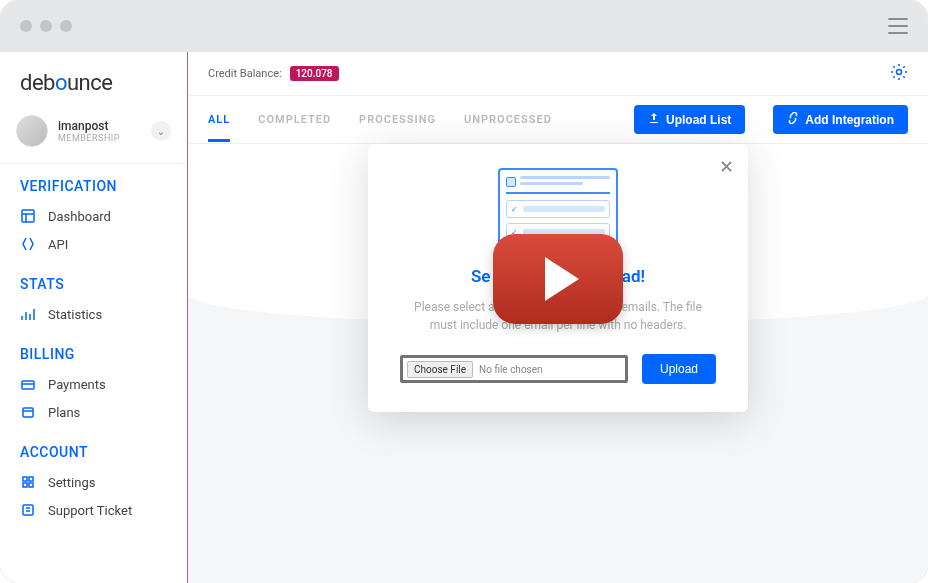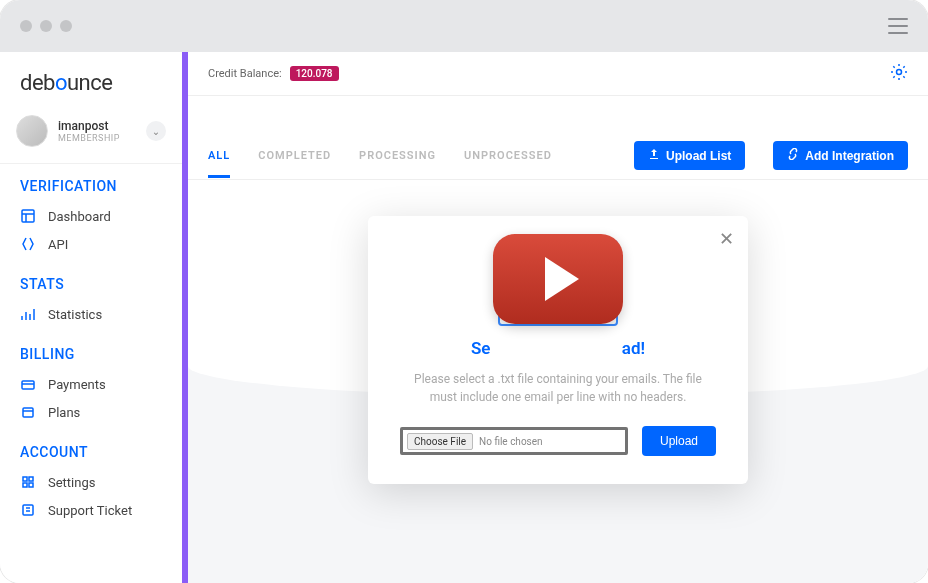--- a/index.html
+++ b/index.html
@@ -28,21 +28,21 @@
     .dot { width: 12px; height: 12px; border-radius: 50%; background: #c4c5c7; }
     
     .hamburger { display: flex; flex-direction: column; gap: 5px; }
     .hamburger span { width: 20px; height: 2px; background: #8a8c90; border-radius: 1px; }
     
     .app { display: flex; height: calc(100% - 52px); background: #f5f6f8; }
     
     .sidebar {
       width: 188px;
       background: #fff;
-      border-right: 6px solid #8b5cf6;
+      border-right: 1px solid #8b5cf6;
       display: flex;
       flex-direction: column;
     }
     
     .logo-section {
       padding: 18px 20px 10px;
     }
     
     .logo { font-size: 22px; color: #333; font-weight: 400; letter-spacing: -0.5px; }
     .logo .accent { color: #0066ff; }
@@ -78,21 +78,21 @@
     .nav-heading { font-size: 14px; color: #0066ff; letter-spacing: 0.5px; padding: 0 20px 8px; font-weight: 500; }
     
     .nav-item {
       display: flex; align-items: center; gap: 12px;
       padding: 6px 20px;
       font-size: 13px; color: #444;
       cursor: pointer;
     }
     .nav-icon { width: 16px; height: 16px; display: flex; align-items: center; justify-content: center; color: #0066ff; }
     
-    .main { flex: 1; display: flex; flex-direction: column; background: #fff; position: relative; gap: 36px; }
+    .main { flex: 1; display: flex; flex-direction: column; background: #fff; position: relative; }
     
     .topbar {
       height: 44px;
       display: flex;
       align-items: center;
       padding: 0 20px;
       border-bottom: 1px solid #eee;
       gap: 8px;
     }
     

